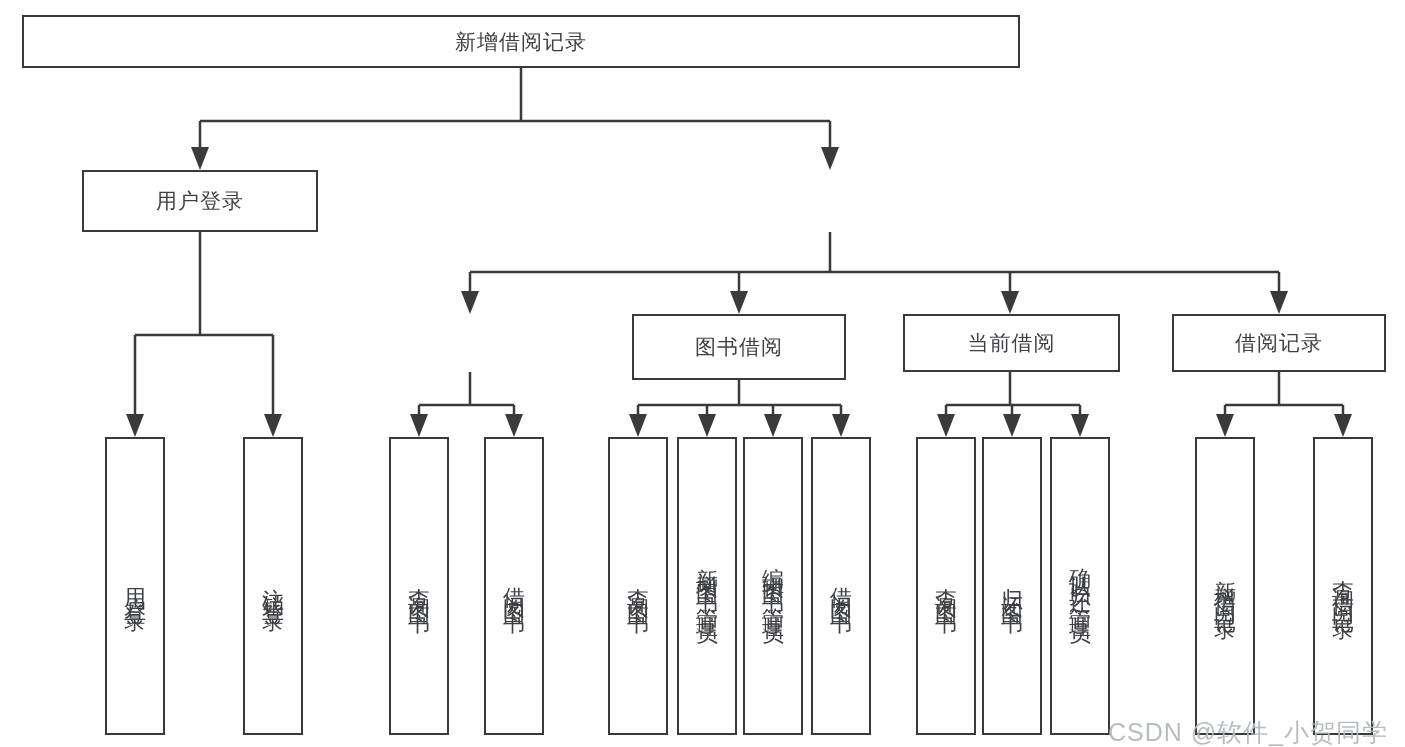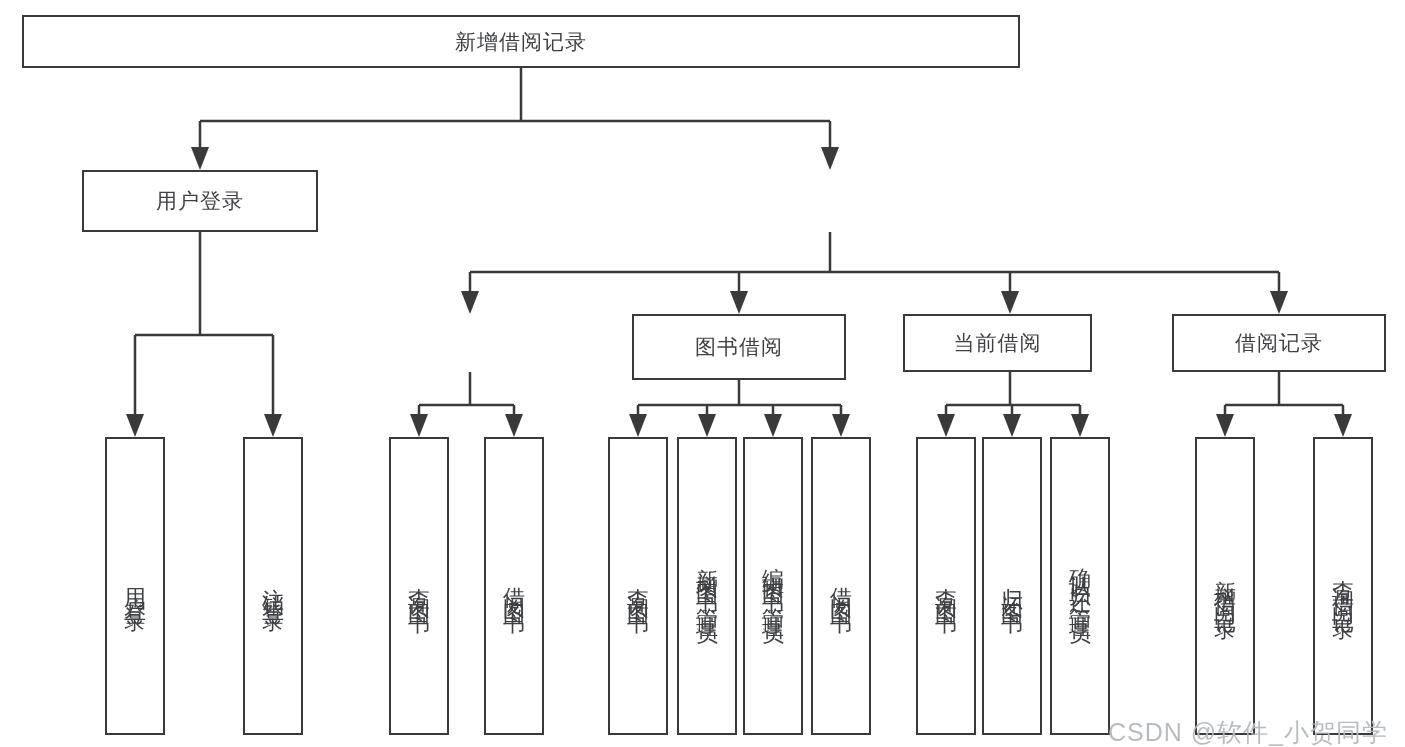--- a/index.html
+++ b/index.html
@@ -98,21 +98,21 @@
     <span>新增借阅记录</span>
   </div>
 
   <div class="node" style="left:82px; top:170px; width:236px; height:62px;">
     <span>用户登录</span>
   </div>
 
   <div class="node" style="left:632px; top:314px; width:214px; height:66px;">
     <span>图书借阅</span>
   </div>
-  <div class="node" style="left:903px; top:314px; width:189px; height:58px;">
+  <div class="node" style="left:903px; top:314px; width:217px; height:58px;">
     <span>当前借阅</span>
   </div>
   <div class="node" style="left:1172px; top:314px; width:214px; height:58px;">
     <span>借阅记录</span>
   </div>
 
   <div class="node leaf" style="left:105px; top:437px; width:60px; height:298px;">
     <span class="vtext">用户登录</span>
   </div>
   <div class="node leaf" style="left:243px; top:437px; width:60px; height:298px;">

